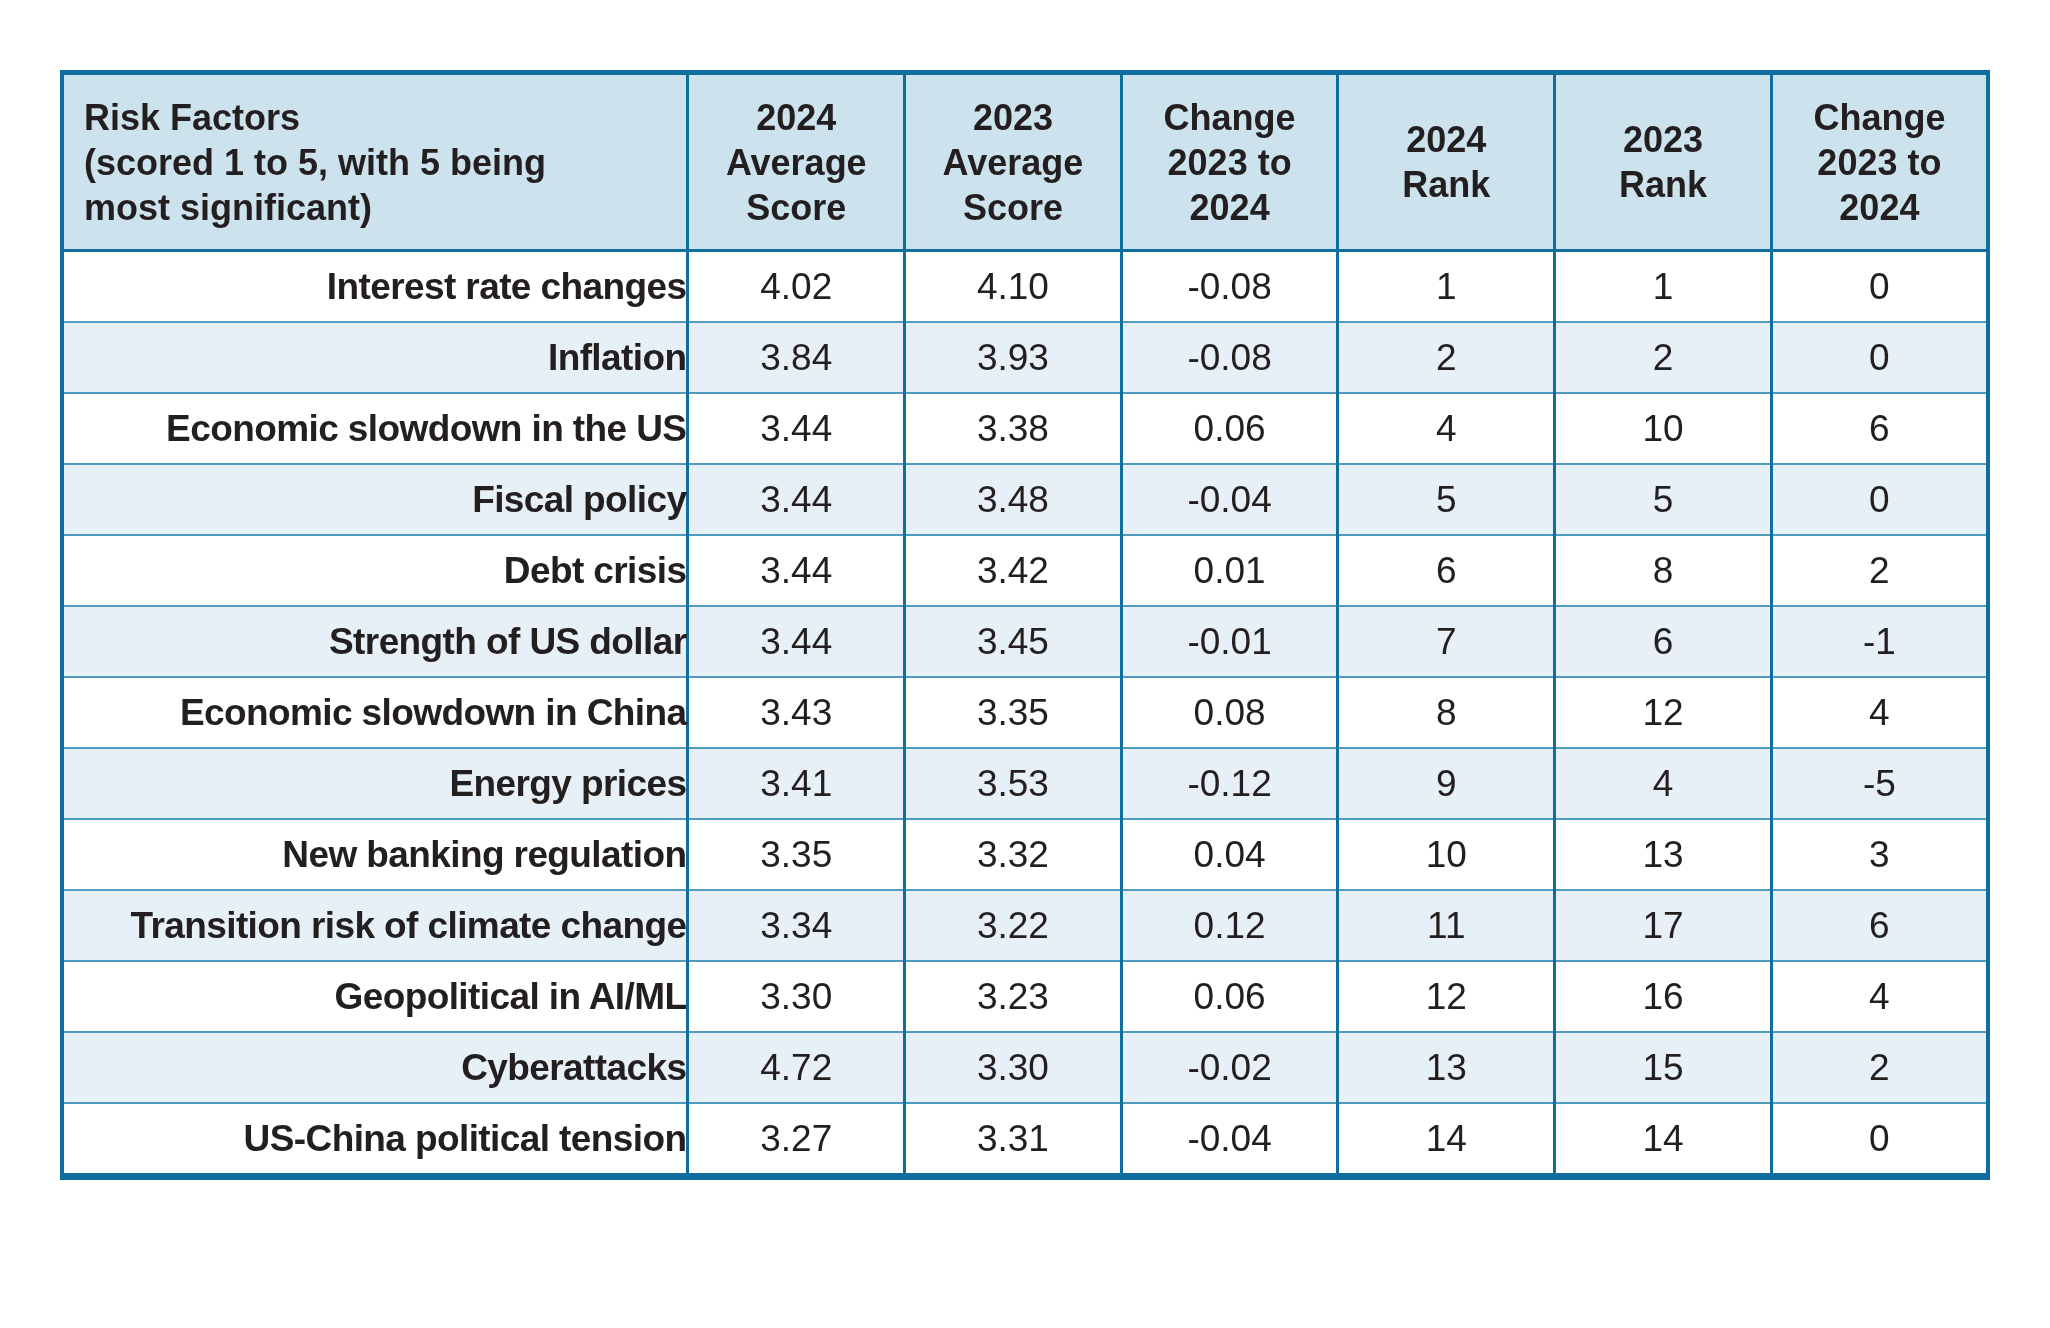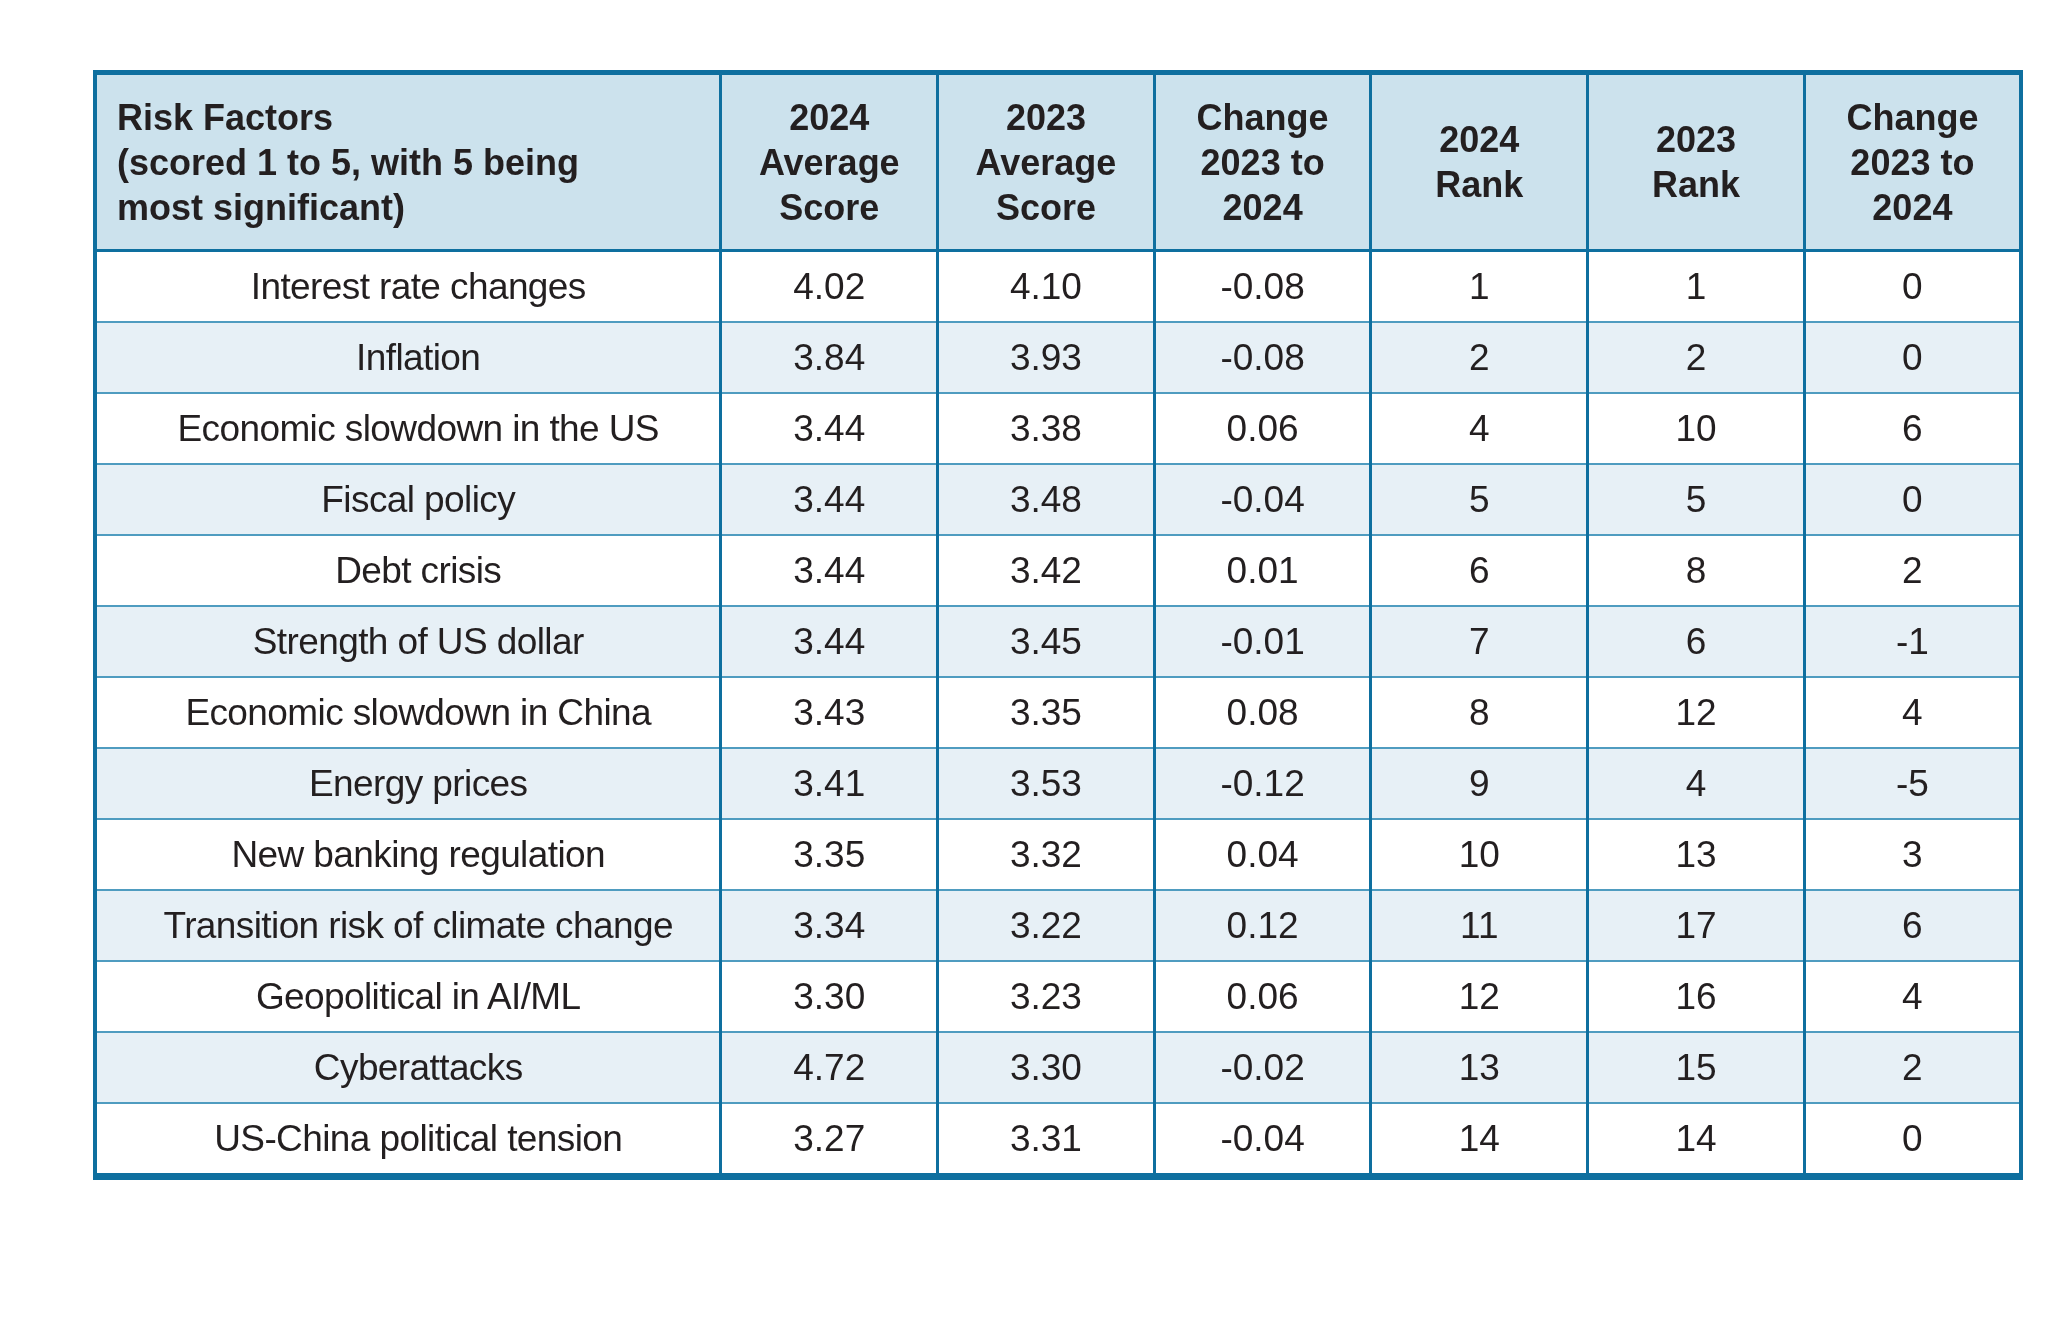--- a/index.html
+++ b/index.html
@@ -18,21 +18,20 @@
     position: absolute;
     left: 60px;
     top: 70px;
     width: 1930px;
     border-collapse: collapse;
     table-layout: fixed;
     background: #ffffff;
     border: 4px solid #0e6f9f;
     border-top-width: 5px;
     border-bottom-width: 7px;
-    margin-left: 33px;
   }
   .risk-table th {
     background: #cce2ed;
     border-left: 3px solid #0e6f9f;
     border-bottom: 3px solid #0e6f9f;
     height: 174px;
     vertical-align: middle;
     text-align: center;
     font-size: 36px;
     font-weight: bold;
@@ -53,23 +52,24 @@
     border-top: 2px solid #4f9cc0;
     height: 69px;
     vertical-align: middle;
     text-align: center;
     font-size: 37px;
     line-height: 1;
     padding: 0;
     white-space: nowrap;
   }
   .risk-table td.col-factor {
-    text-align: center;
+    text-align: right;
     padding-left: 20px;
     letter-spacing: -0.6px;
+    font-weight: bold;
   }
   .risk-table tbody tr:first-child td {
     border-top: none;
   }
   .risk-table tbody tr:nth-child(even) td {
     background: #e7f0f6;
   }
 </style>
 </head>
 <body>

